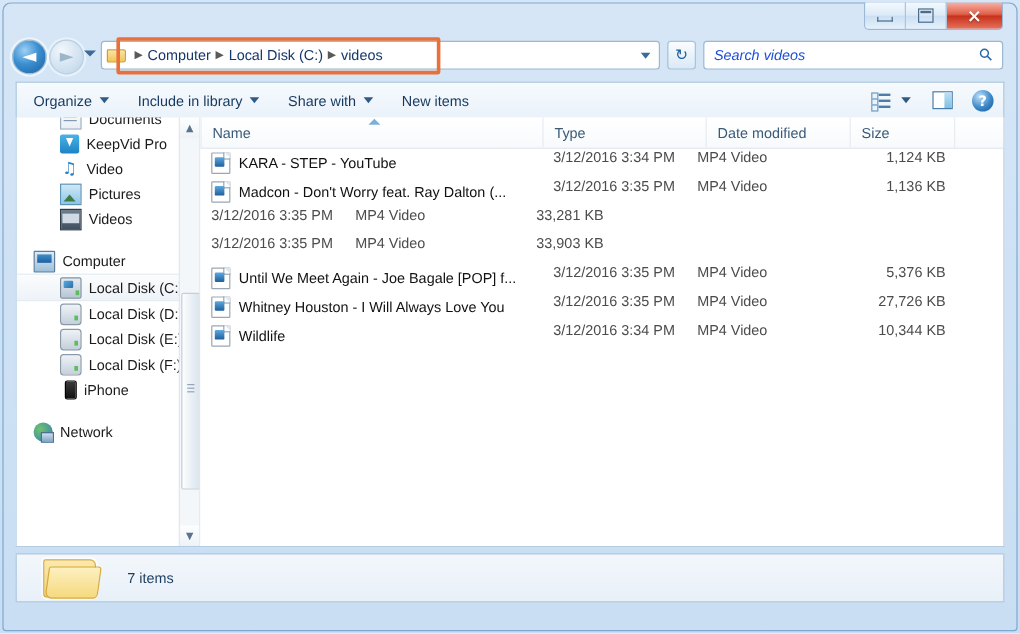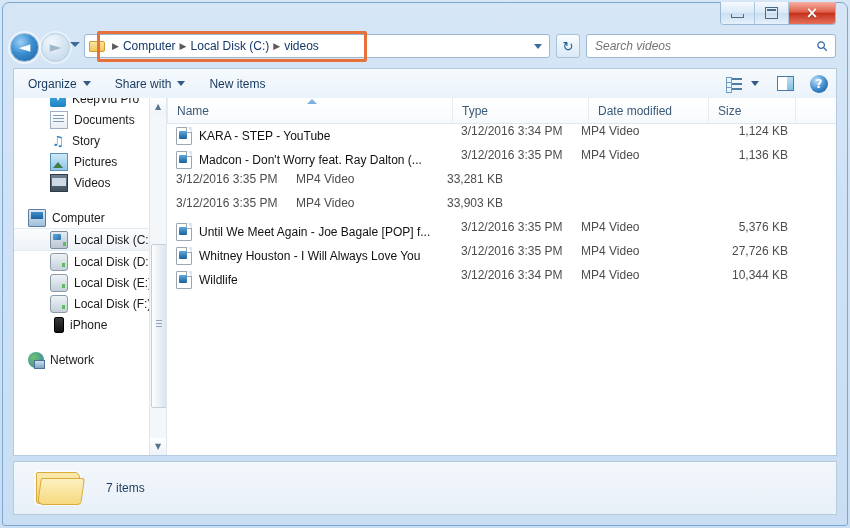--- a/index.html
+++ b/index.html
@@ -59,21 +59,21 @@
   .crumb{font-size:12px;color:#14386b;padding:2px 3px;}
   .crumbsep{color:#5a5a5a;font-size:9px;margin:0 1px;font-family:"DejaVu Sans",sans-serif;}
   .addr-drop{margin-left:auto;margin-right:7px;width:0;height:0;border-left:4px solid transparent;border-right:4px solid transparent;border-top:5px solid #3a6b99;flex:0 0 auto;}
 
   .refreshbtn{position:absolute;left:556px;top:4px;width:24px;height:24px;border:1px solid #a9c3d8;border-radius:3px;
      background:linear-gradient(180deg,#fbfdff 0%,#e9f2fa 50%,#dbe9f6 100%);box-sizing:border-box;
      display:flex;align-items:center;justify-content:center;color:#1f5e99;font-size:13px;font-family:"DejaVu Sans",sans-serif;}
 
   .searchbox{position:absolute;left:586px;top:4px;width:250px;height:24px;background:#ffffff;border:1px solid #9cb8d0;
      border-radius:3px;box-sizing:border-box;display:flex;align-items:center;}
-  .searchbox .ph{margin-left:8px;color:#737373;font-style:italic;font-size:12px;}
+  .searchbox .ph{margin-left:8px;color:#1d4ed8;font-style:italic;font-size:12px;}
   .searchicon{margin-left:auto;margin-right:8px;color:#2f6aa8;font-size:14px;font-family:"DejaVu Sans",sans-serif;
       transform:rotate(-45deg);}
 
   
   .annot{position:absolute;left:97px;top:31px;width:270px;height:31px;border:3px solid #e8703a;border-radius:2px;
      box-sizing:border-box;pointer-events:none;}
 
   
   .toolbar{position:absolute;left:13px;top:68px;width:824px;height:30px;
      background:linear-gradient(180deg,#f6fafd 0%,#eaf2fa 100%);
@@ -152,21 +152,21 @@
   .cell.type{width:136px;color:#4c4c4c;}
   .cell.size{width:87px;color:#4c4c4c;text-align:right;padding-right:7px;padding-left:0;}
   .fileicon{width:14px;height:16px;margin-right:7px;position:relative;flex:0 0 auto;
      background:#ffffff;border:1px solid #9aa7b4;border-radius:1px;}
   .fileicon:before{content:"";position:absolute;right:-1px;top:-1px;width:5px;height:5px;
      background:linear-gradient(225deg,#dfe6ed 50%,#ffffff 50%);border-left:1px solid #9aa7b4;border-bottom:1px solid #9aa7b4;}
   .fileicon:after{content:"";position:absolute;left:2px;top:3px;width:8px;height:8px;
      background:linear-gradient(180deg,#5fa9dd,#1c5f9e);border-radius:1px;}
 
   
-  .statusbar{position:absolute;left:13px;top:461px;width:824px;height:54px;
+  .statusbar{position:absolute;left:13px;top:461px;width:824px;height:41px;
      background:linear-gradient(180deg,#f3f7fb 0%,#e8f0f8 100%);border:1px solid #b4cbdf;box-sizing:border-box;
      display:flex;align-items:center;}
   .statusfolder{width:48px;height:40px;margin-left:22px;position:relative;flex:0 0 auto;}
   .statusfolder .back{position:absolute;left:0;top:4px;width:44px;height:32px;border-radius:2px 5px 3px 3px;
      background:linear-gradient(180deg,#fbe9ad 0%,#f3d173 100%);border:1px solid #d8ab3c;box-sizing:border-box;}
   .statusfolder .flap{position:absolute;left:3px;top:10px;width:44px;height:27px;border-radius:2px 3px 4px 6px;
      background:linear-gradient(180deg,#fdf0c0 0%,#f6d97f 100%);border:1px solid #d8ab3c;box-sizing:border-box;
      transform:skewX(-8deg);}
   .statustext{margin-left:22px;color:#1b3c5e;font-size:12px;}
 </style>
@@ -223,20 +223,24 @@
   </div>
 
   <div class="annot"></div>
 
   <div class="toolbar">
     <div class="tbitem">
       <span>Organize</span>
       <span class="tbcaret"></span>
     </div>
     <div class="tbitem">
+      <span>Include in library</span>
+      <span class="tbcaret"></span>
+    </div>
+    <div class="tbitem">
       <span>Share with</span>
       <span class="tbcaret"></span>
     </div>
     <div class="tbitem">
       <span>New items</span>
     </div>
     <div class="tbright">
       <div class="viewicon">
         <i></i>
           <i></i>
@@ -249,30 +253,30 @@
       <div class="paneicon"></div>
       <div class="helpicon">?</div>
     </div>
   </div>
 
   <div class="body">
 
     <div class="sidebar">
       <div class="sb-scroll">
         <div class="sbitem">
+          <span class="sbicon ic-doc"></span>
+          <span>Documents</span>
+        </div>
+        <div class="sbitem">
           <span class="sbicon ic-keep"></span>
           <span>KeepVid Pro</span>
         </div>
         <div class="sbitem">
-          <span class="sbicon ic-doc"></span>
-          <span>Documents</span>
-        </div>
-        <div class="sbitem">
           <span class="sbicon ic-music">♫</span>
-          <span>Story</span>
+          <span>Video</span>
         </div>
         <div class="sbitem">
           <span class="sbicon ic-pic"></span>
           <span>Pictures</span>
         </div>
         <div class="sbitem">
           <span class="sbicon ic-vid"></span>
           <span>Videos</span>
         </div>
 

